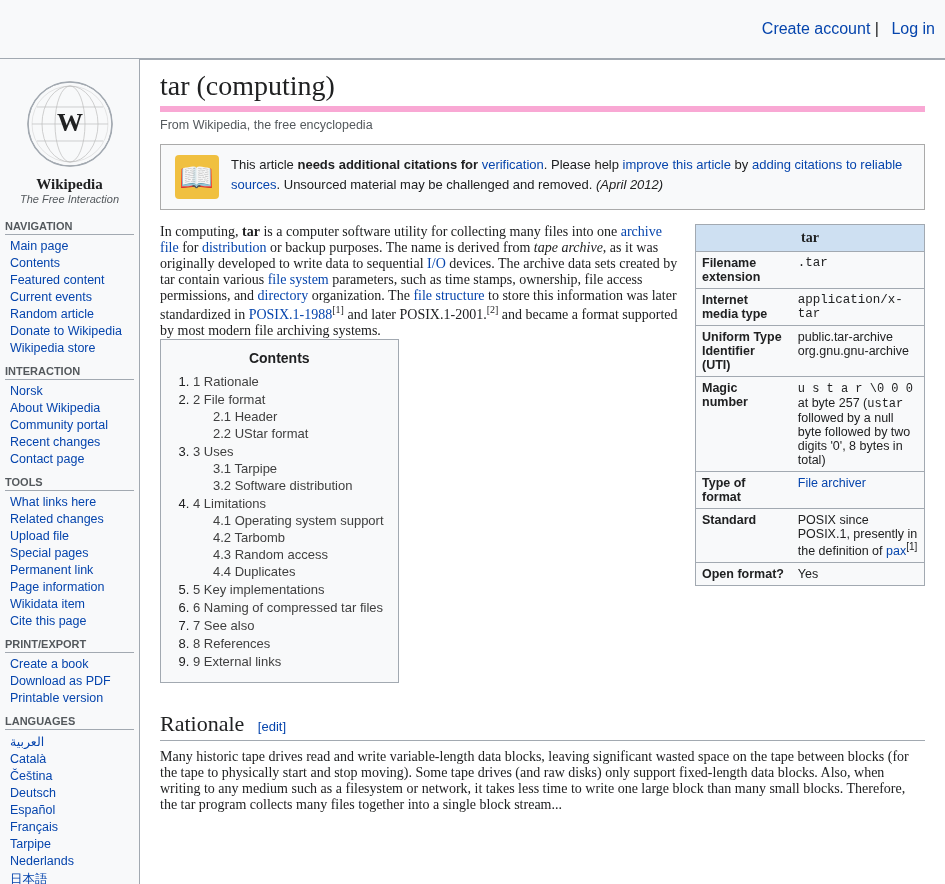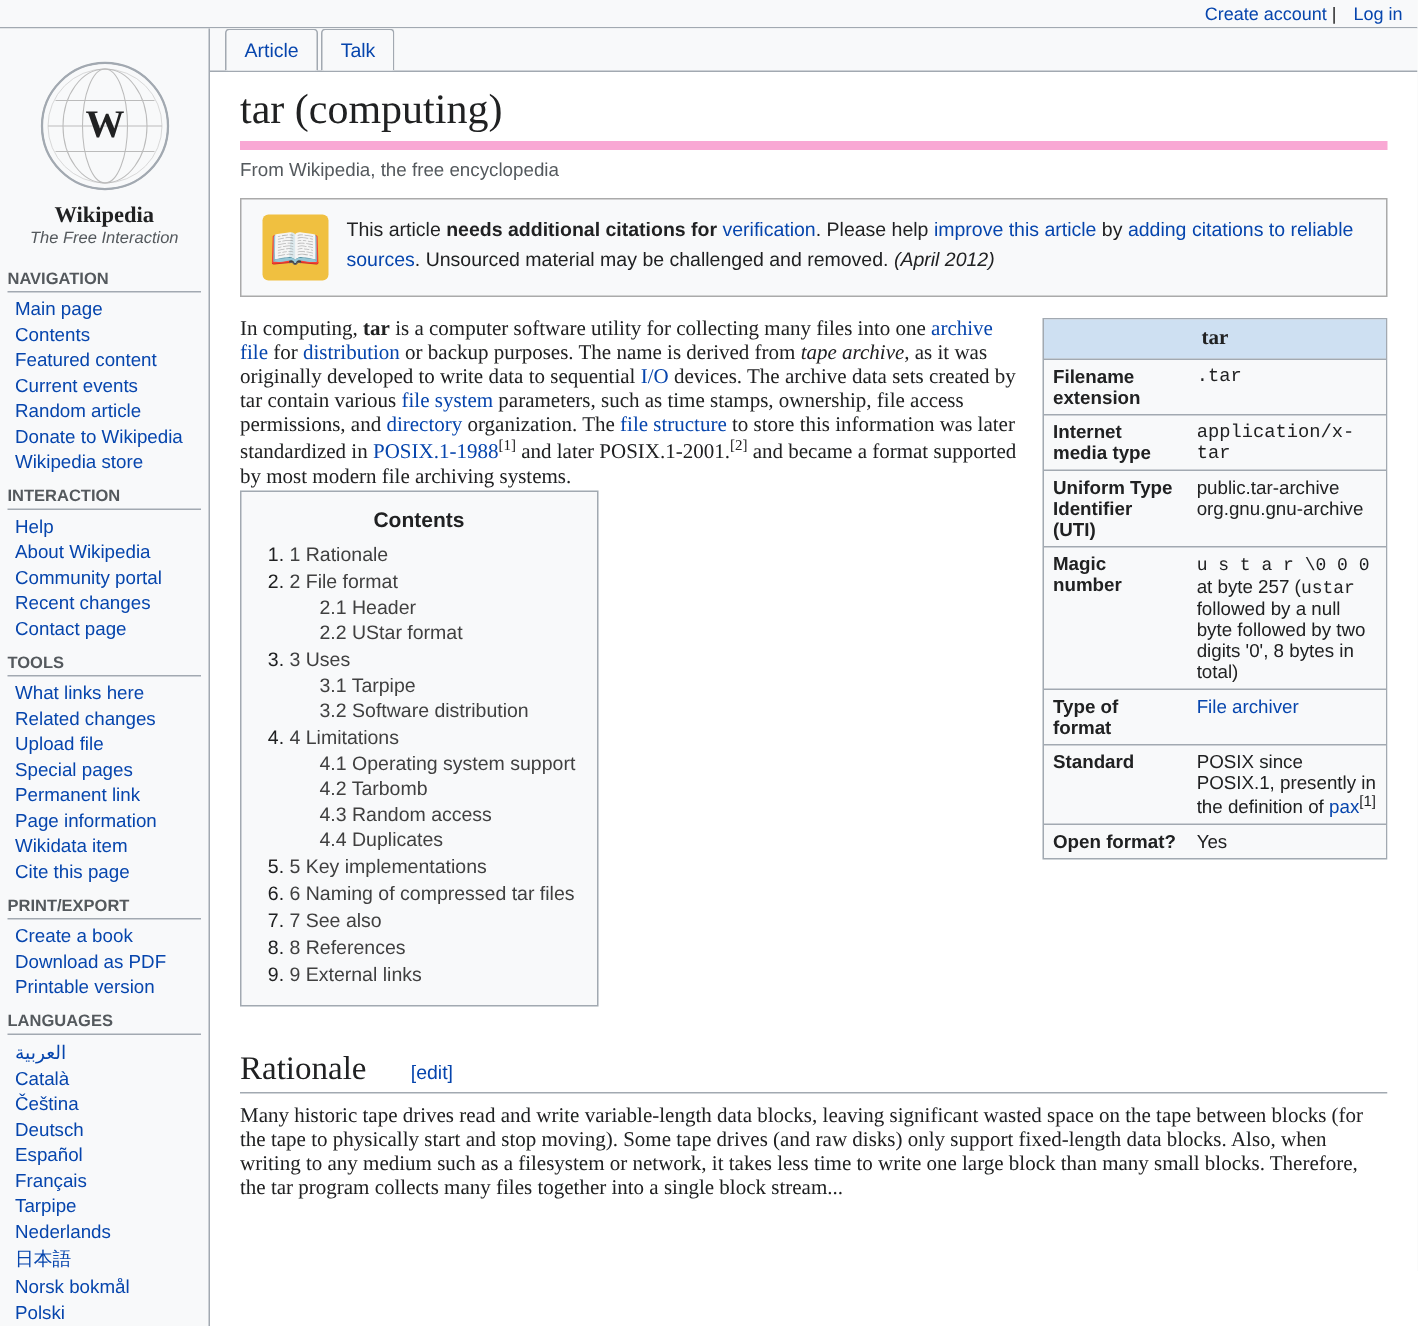--- a/index.html
+++ b/index.html
@@ -4,22 +4,22 @@
   <style>
     * { margin: 0; padding: 0; box-sizing: border-box; }
     body { font-family: 'Linux Libertine', 'Georgia', 'Times', serif; font-size: 14px; background: #f6f6f6; color: #202122; }
     a { color: #0645ad; text-decoration: none; }
 
     
     #top-bar {
       background: #f8f9fa;
       border-bottom: 1px solid #a2a9b1;
       text-align: right;
-      padding: 2px 10px;
-      font-size: 12px;
+      padding: 20px 10px;
+      font-size: 16px;
       font-family: sans-serif;
     }
     #top-bar a { color: #0645ad; margin-left: 8px; }
 
     
     #layout { display: flex; min-height: 884px; }
 
     
     #sidebar {
       width: 140px;
@@ -233,21 +233,21 @@
 
     
     h2.section-heading {
       font-family: 'Linux Libertine', 'Georgia', serif;
       font-size: 22px;
       font-weight: normal;
       border-bottom: 1px solid #a2a9b1;
       padding-bottom: 3px;
       margin: 14px 0 8px 0;
     }
-    .edit-link { font-size: 13px; font-family: sans-serif; color: #0645ad; margin-left: 24px; }
+    .edit-link { font-size: 13px; font-family: sans-serif; color: #0645ad; margin-left: 8px; }
 
     sup { font-size: 10px; }
   </style>
 </head>
 <body>
 
 <div id="top-bar">
   <a href="#">Create account</a>
   <span> | </span>
   <a href="#">Log in</a>
@@ -285,21 +285,21 @@
         <li><a href="#">Current events</a></li>
         <li><a href="#">Random article</a></li>
         <li><a href="#">Donate to Wikipedia</a></li>
         <li><a href="#">Wikipedia store</a></li>
       </ul>
     </div>
 
     <div class="sidebar-section">
       <h3>Interaction</h3>
       <ul>
-        <li><a href="#">Help</a></li>
+        <li><a href="#">Norsk</a></li>
         <li><a href="#">About Wikipedia</a></li>
         <li><a href="#">Community portal</a></li>
         <li><a href="#">Recent changes</a></li>
         <li><a href="#">Contact page</a></li>
       </ul>
     </div>
 
     <div class="sidebar-section">
       <h3>Tools</h3>
       <ul>
@@ -338,24 +338,20 @@
         <li><a href="#">Norsk bokmål</a></li>
         <li><a href="#">Polski</a></li>
 
       </ul>
     </div>
   </div>
 
   <div id="content-wrap">
 
     <div id="page-tabs">
-      <div class="tab-left">
-        <div class="tab-item">Article</div>
-        <div class="tab-item">Talk</div>
-      </div>
     </div>
 
     <div id="page-content">
       <h1 class="page-title">tar (computing)</h1>
       <div class="page-subtitle">From Wikipedia, the free encyclopedia</div>
 
       <div class="warning-box">
         <div class="warning-icon">📖</div>
         <div class="warning-text">
           This article <b>needs additional citations for</b> <a href="#">verification</a>. Please help <a href="#">improve this article</a> by <a href="#">adding citations to reliable sources</a>. Unsourced material may be challenged and removed. <i>(April 2012)</i>

